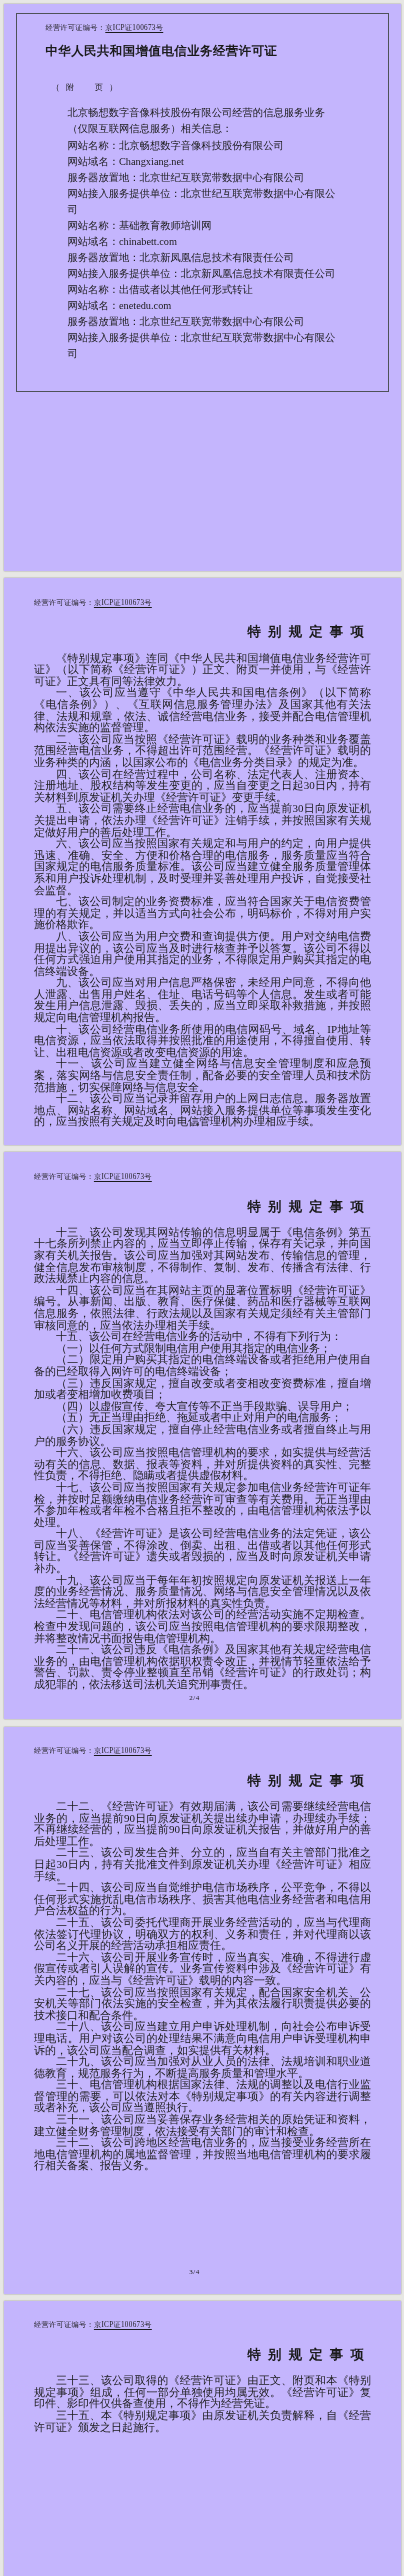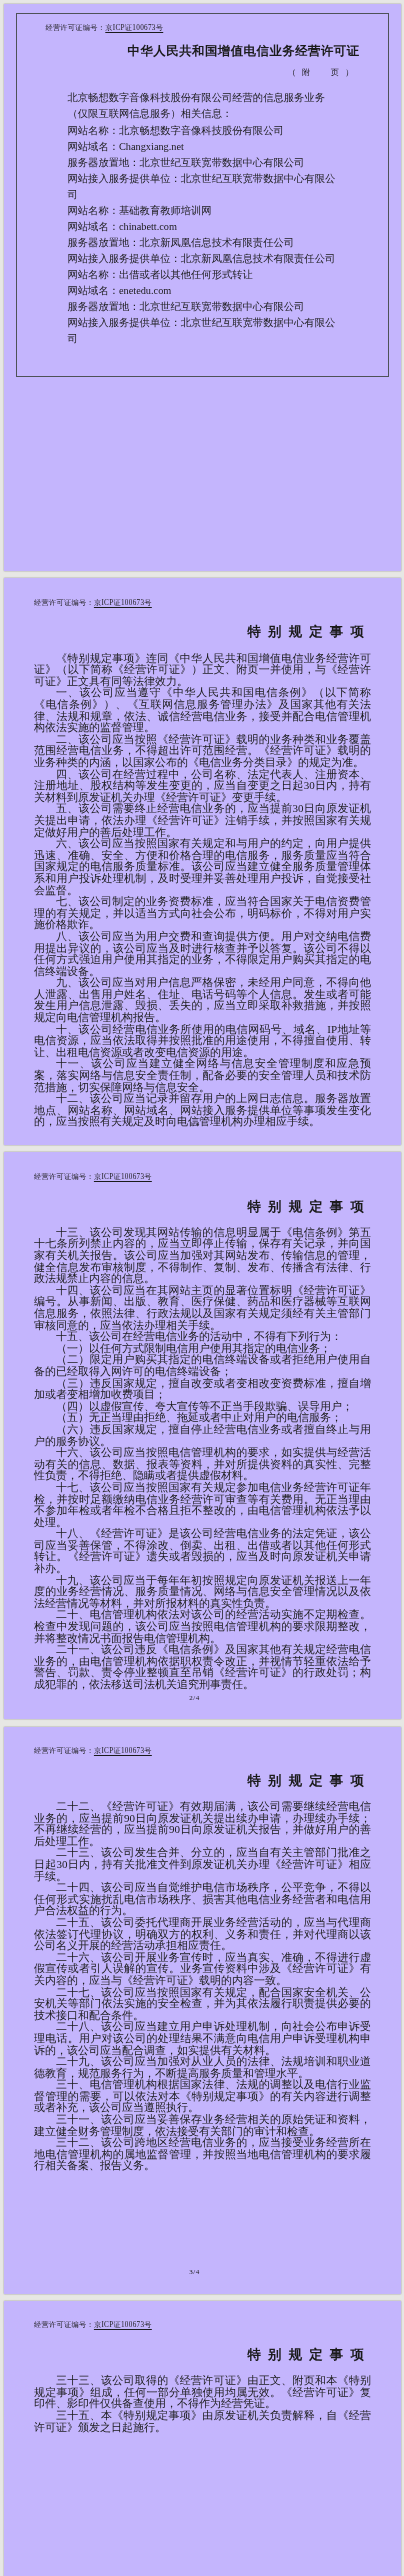--- a/index.html
+++ b/index.html
@@ -23,25 +23,25 @@
   
   .att{padding:9.3px 12.4px;}
   .frame{
     border:1.5px double #4e5257;
     padding:8.2px 28px 29px;
   }
   .lic-line{font-size:7.2px;letter-spacing:0.3px;white-space:nowrap;}
   .lic-num{text-decoration:underline;text-underline-offset:1.5px;}
   .att .lic-line{margin:0 0 10.3px;}
   .cert-title{
-    font-size:12.4px;font-weight:bold;text-align:right;
-    letter-spacing:0.5px;margin:0 0 7px;
+    font-size:12.4px;font-weight:bold;text-align:left;
+    letter-spacing:0.5px;margin:0 0 22px;
   }
   .cert-sub{
-    font-size:8.2px;text-align:right;
+    font-size:8.2px;text-align:left;
     letter-spacing:6.2px;text-indent:6.2px;
     margin:0 0 12.4px;
   }
   .cert-content{width:270px;margin:0 auto;font-size:10.3px;line-height:16px;}
   .cert-intro{margin:4px 0 1px;}
   .entry{margin:0;}
   
   .prov{padding:19.6px 30px 0;}
   .prov-title{
     font-size:13.4px;font-weight:bold;text-align:right;

